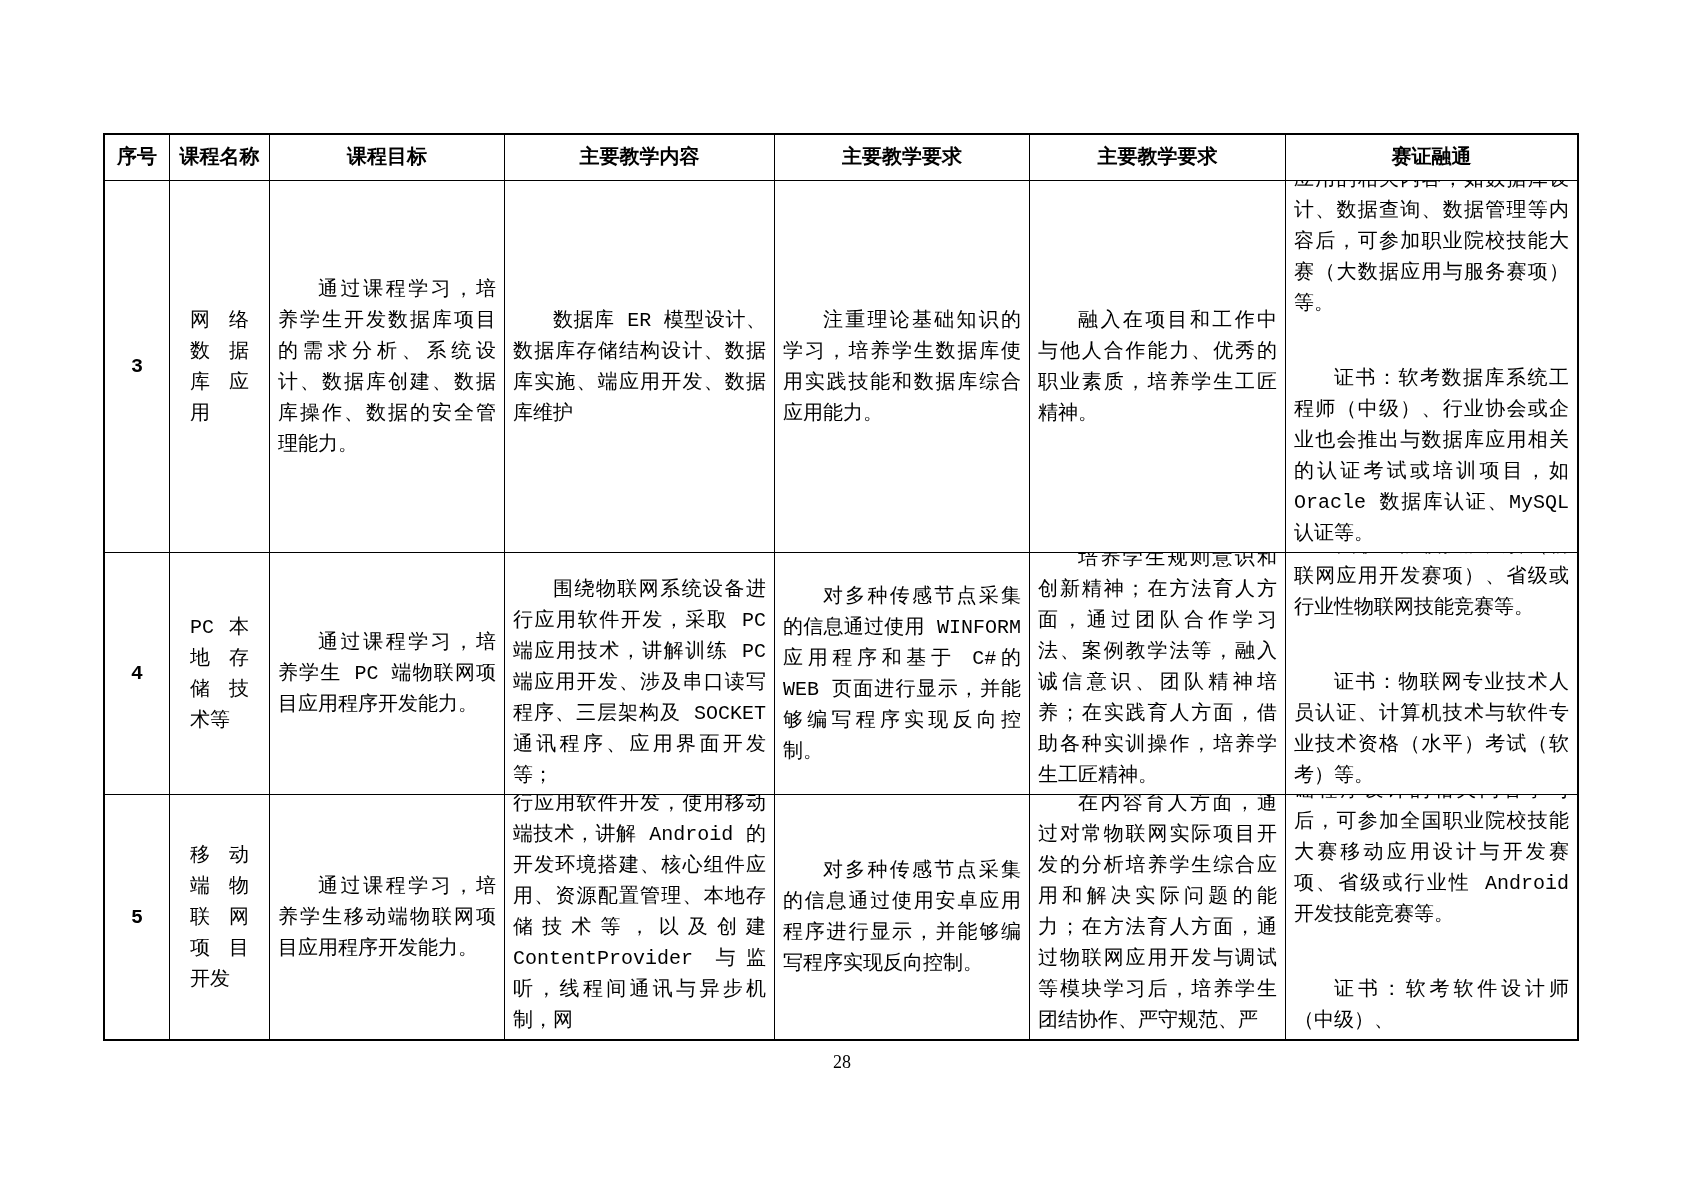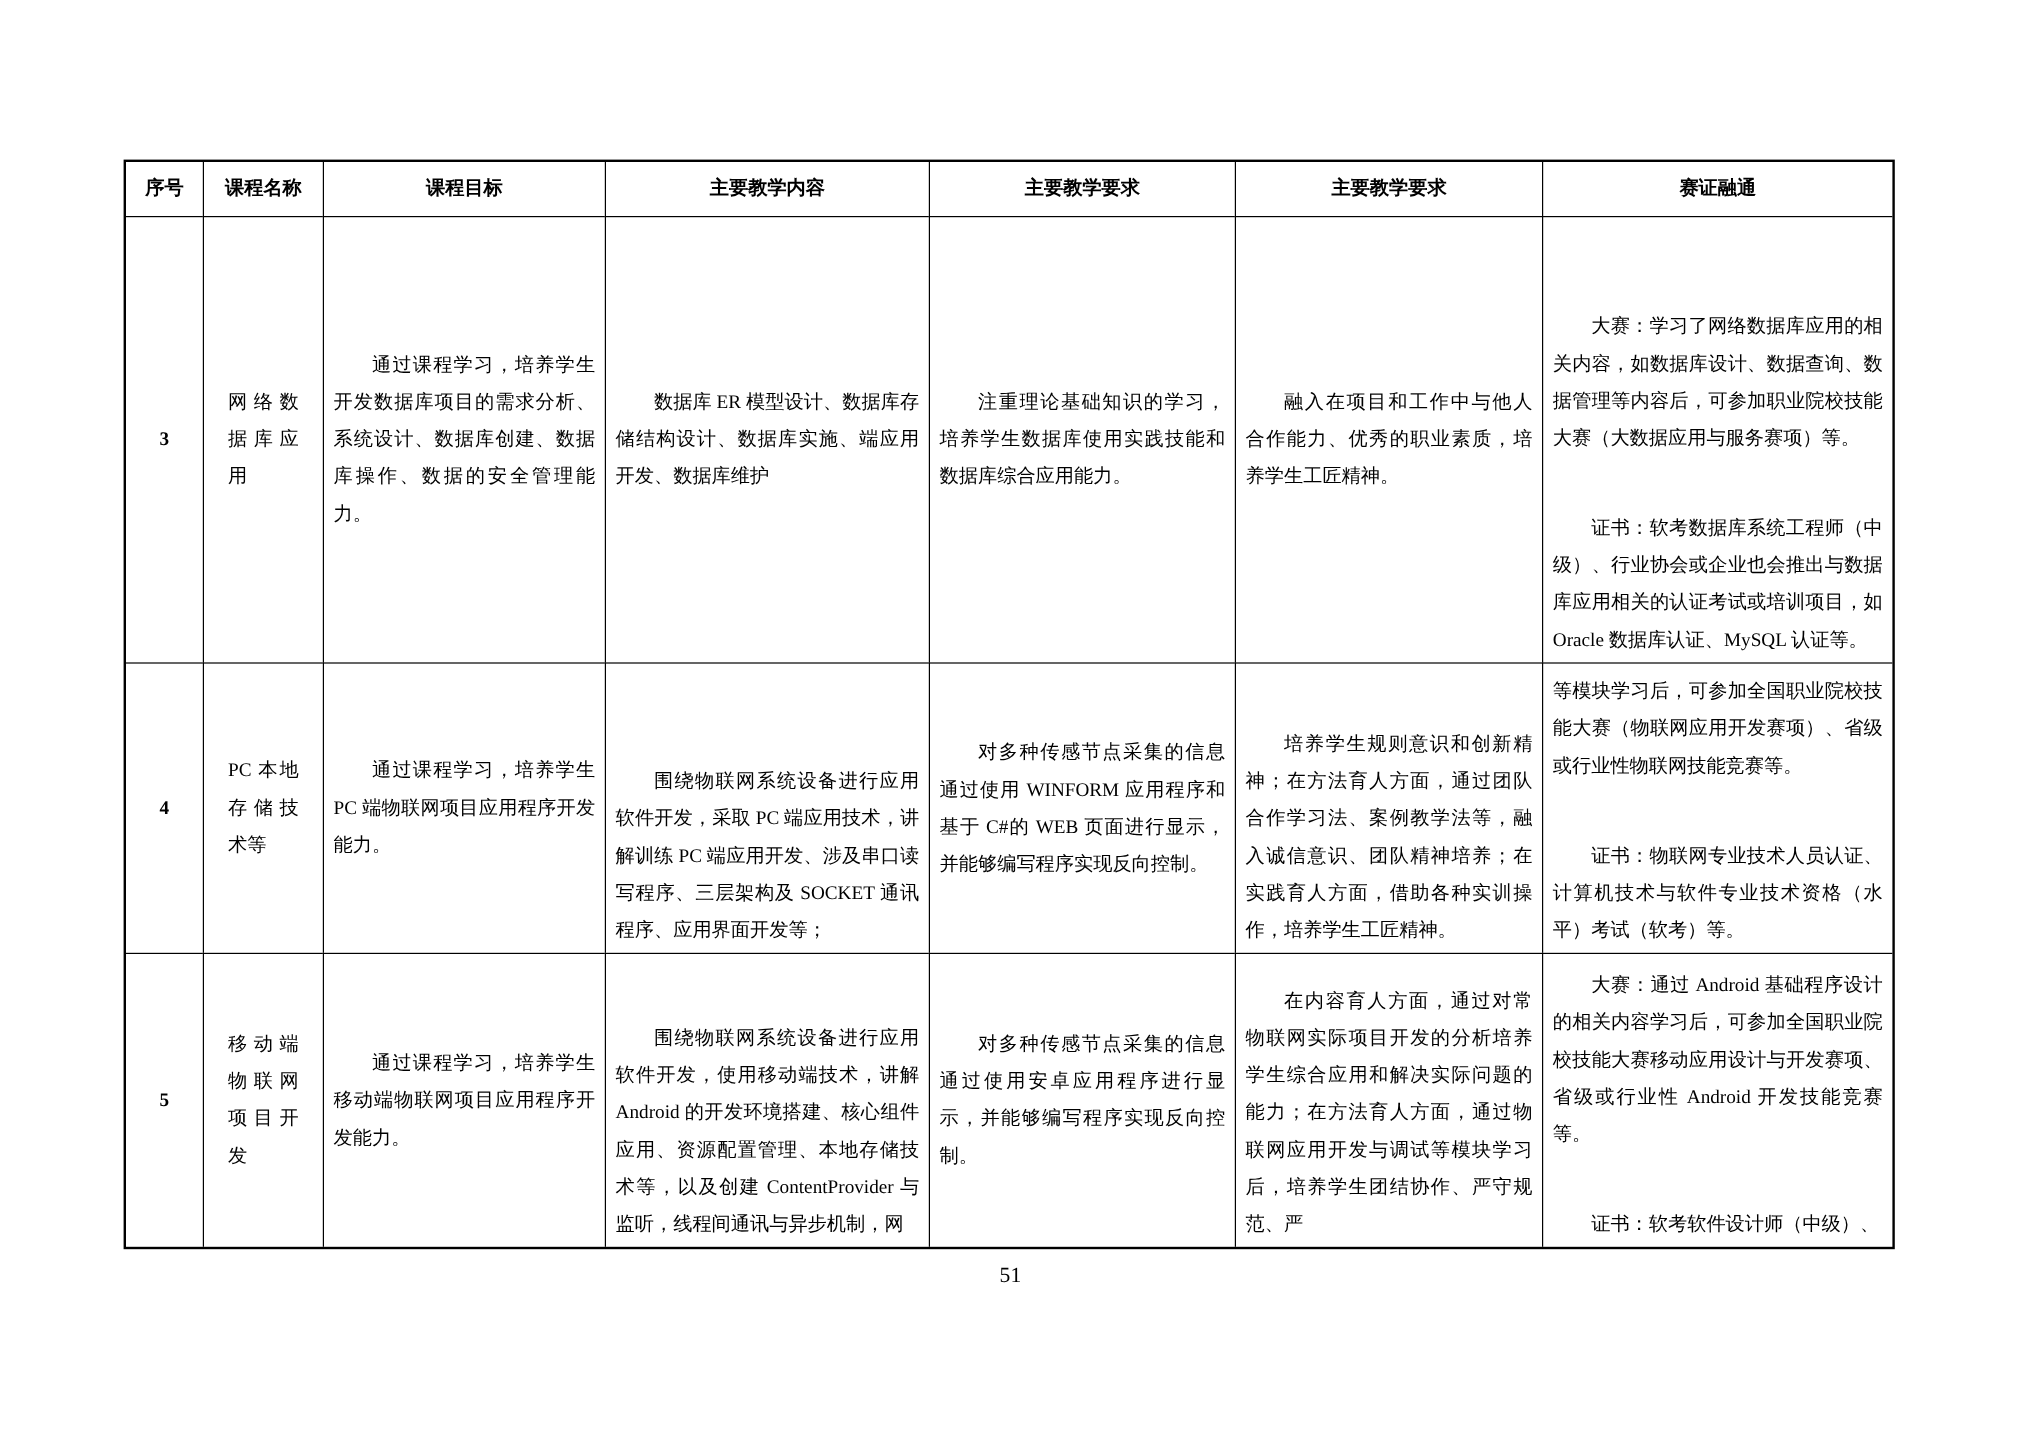--- a/index.html
+++ b/index.html
@@ -17,21 +17,21 @@
     grid-template-rows:45px 372px 242px 245px;
     background:#fff;
   }
   .c {
     box-sizing:border-box;
     border-left:1px solid #000;
     border-top:1px solid #000;
     padding:3px 8px;
     overflow:hidden;
     display:flex; flex-direction:column;
-    font-size:16px; line-height:31px;
+    font-size:20px; line-height:31px;font-family:Liberation Mono, monospace;
   }
   .nl { border-left:none; }
   .nt { border-top:none; }
   .hdr {
     font-weight:bold;
     align-items:center; justify-content:center;
     text-align:center;
     padding:0 2px;
     line-height:22px;
   }
@@ -116,13 +116,13 @@
   <div class="c vt">
     <p class="para">在内容育人方面，通过对常物联网实际项目开发的分析培养学生综合应用和解决实际问题的能力；在方法育人方面，通过物联网应用开发与调试等模块学习后，培养学生团结协作、严守规范、严</p>
   </div>
   <div class="c vt">
     <p class="para">大赛：通过 Android 基础程序设计的相关内容学习后，可参加全国职业院校技能大赛移动应用设计与开发赛项、省级或行业性 Android 开发技能竞赛等。</p>
     <p class="para">证书：软考软件设计师（中级）、</p>
   </div>
 
 </div>
 
-<div class="pageno">51</div>
+<div class="pageno">28</div>
 
 </body></html>

